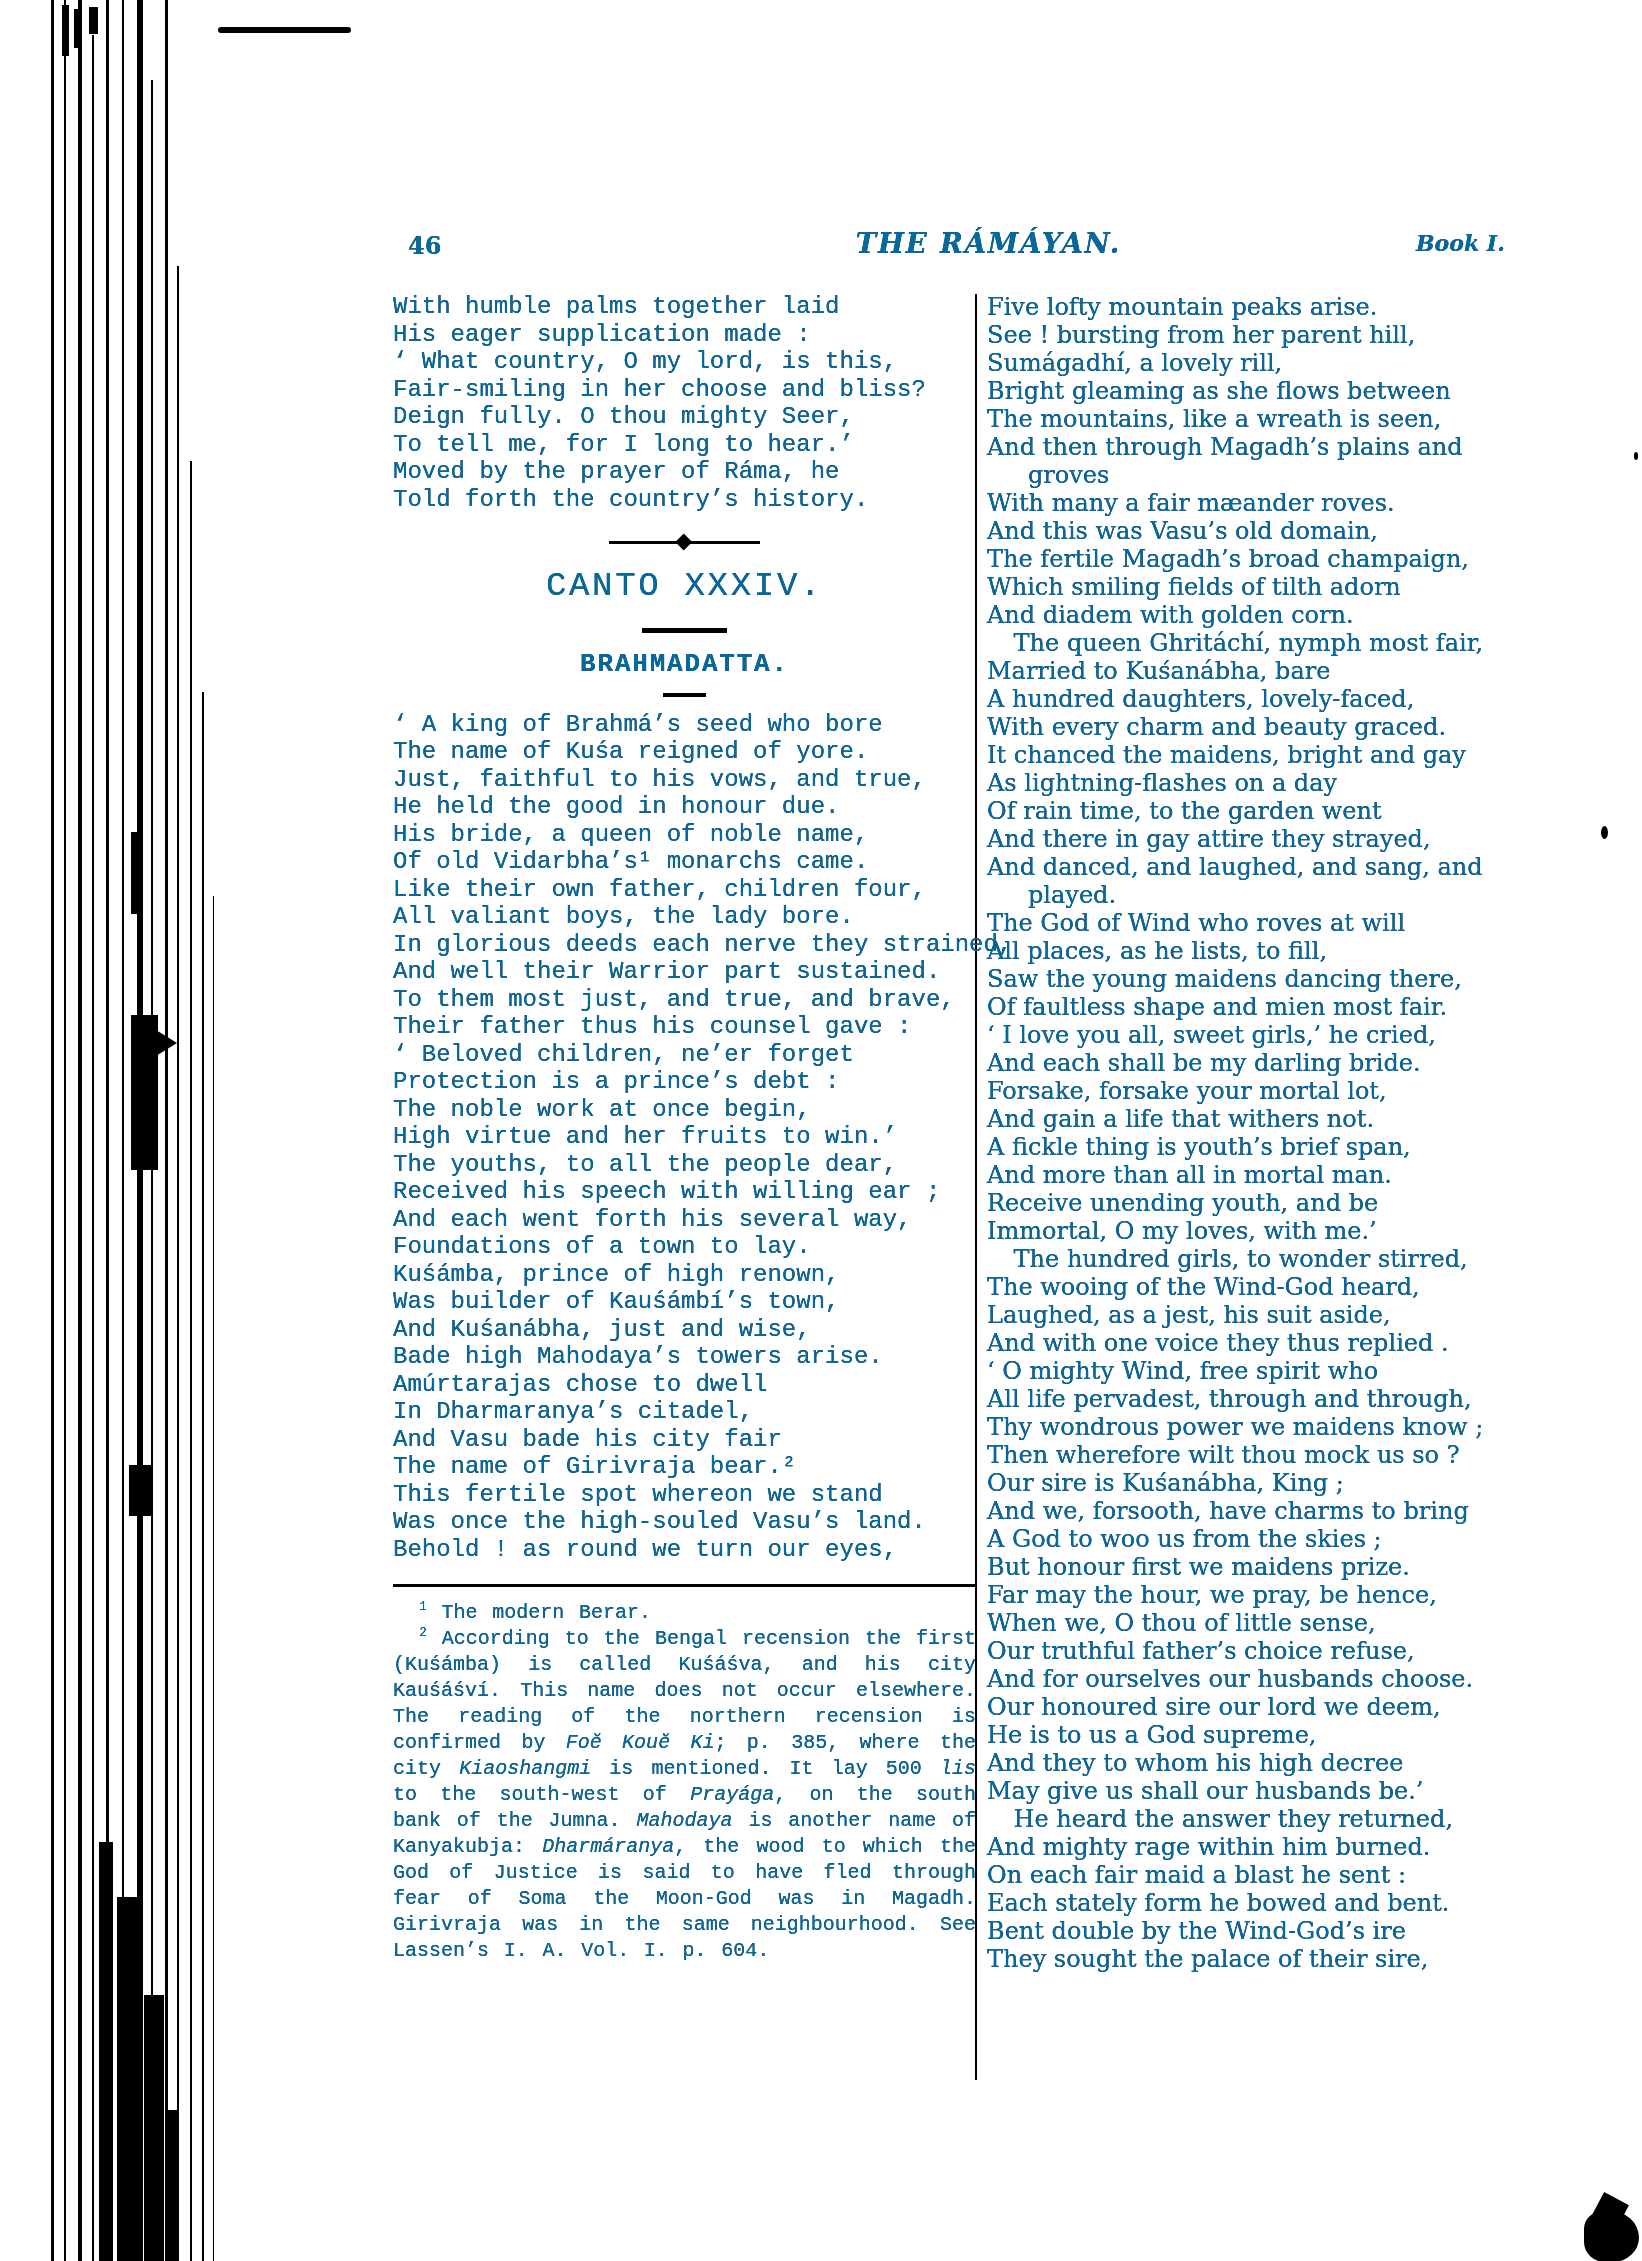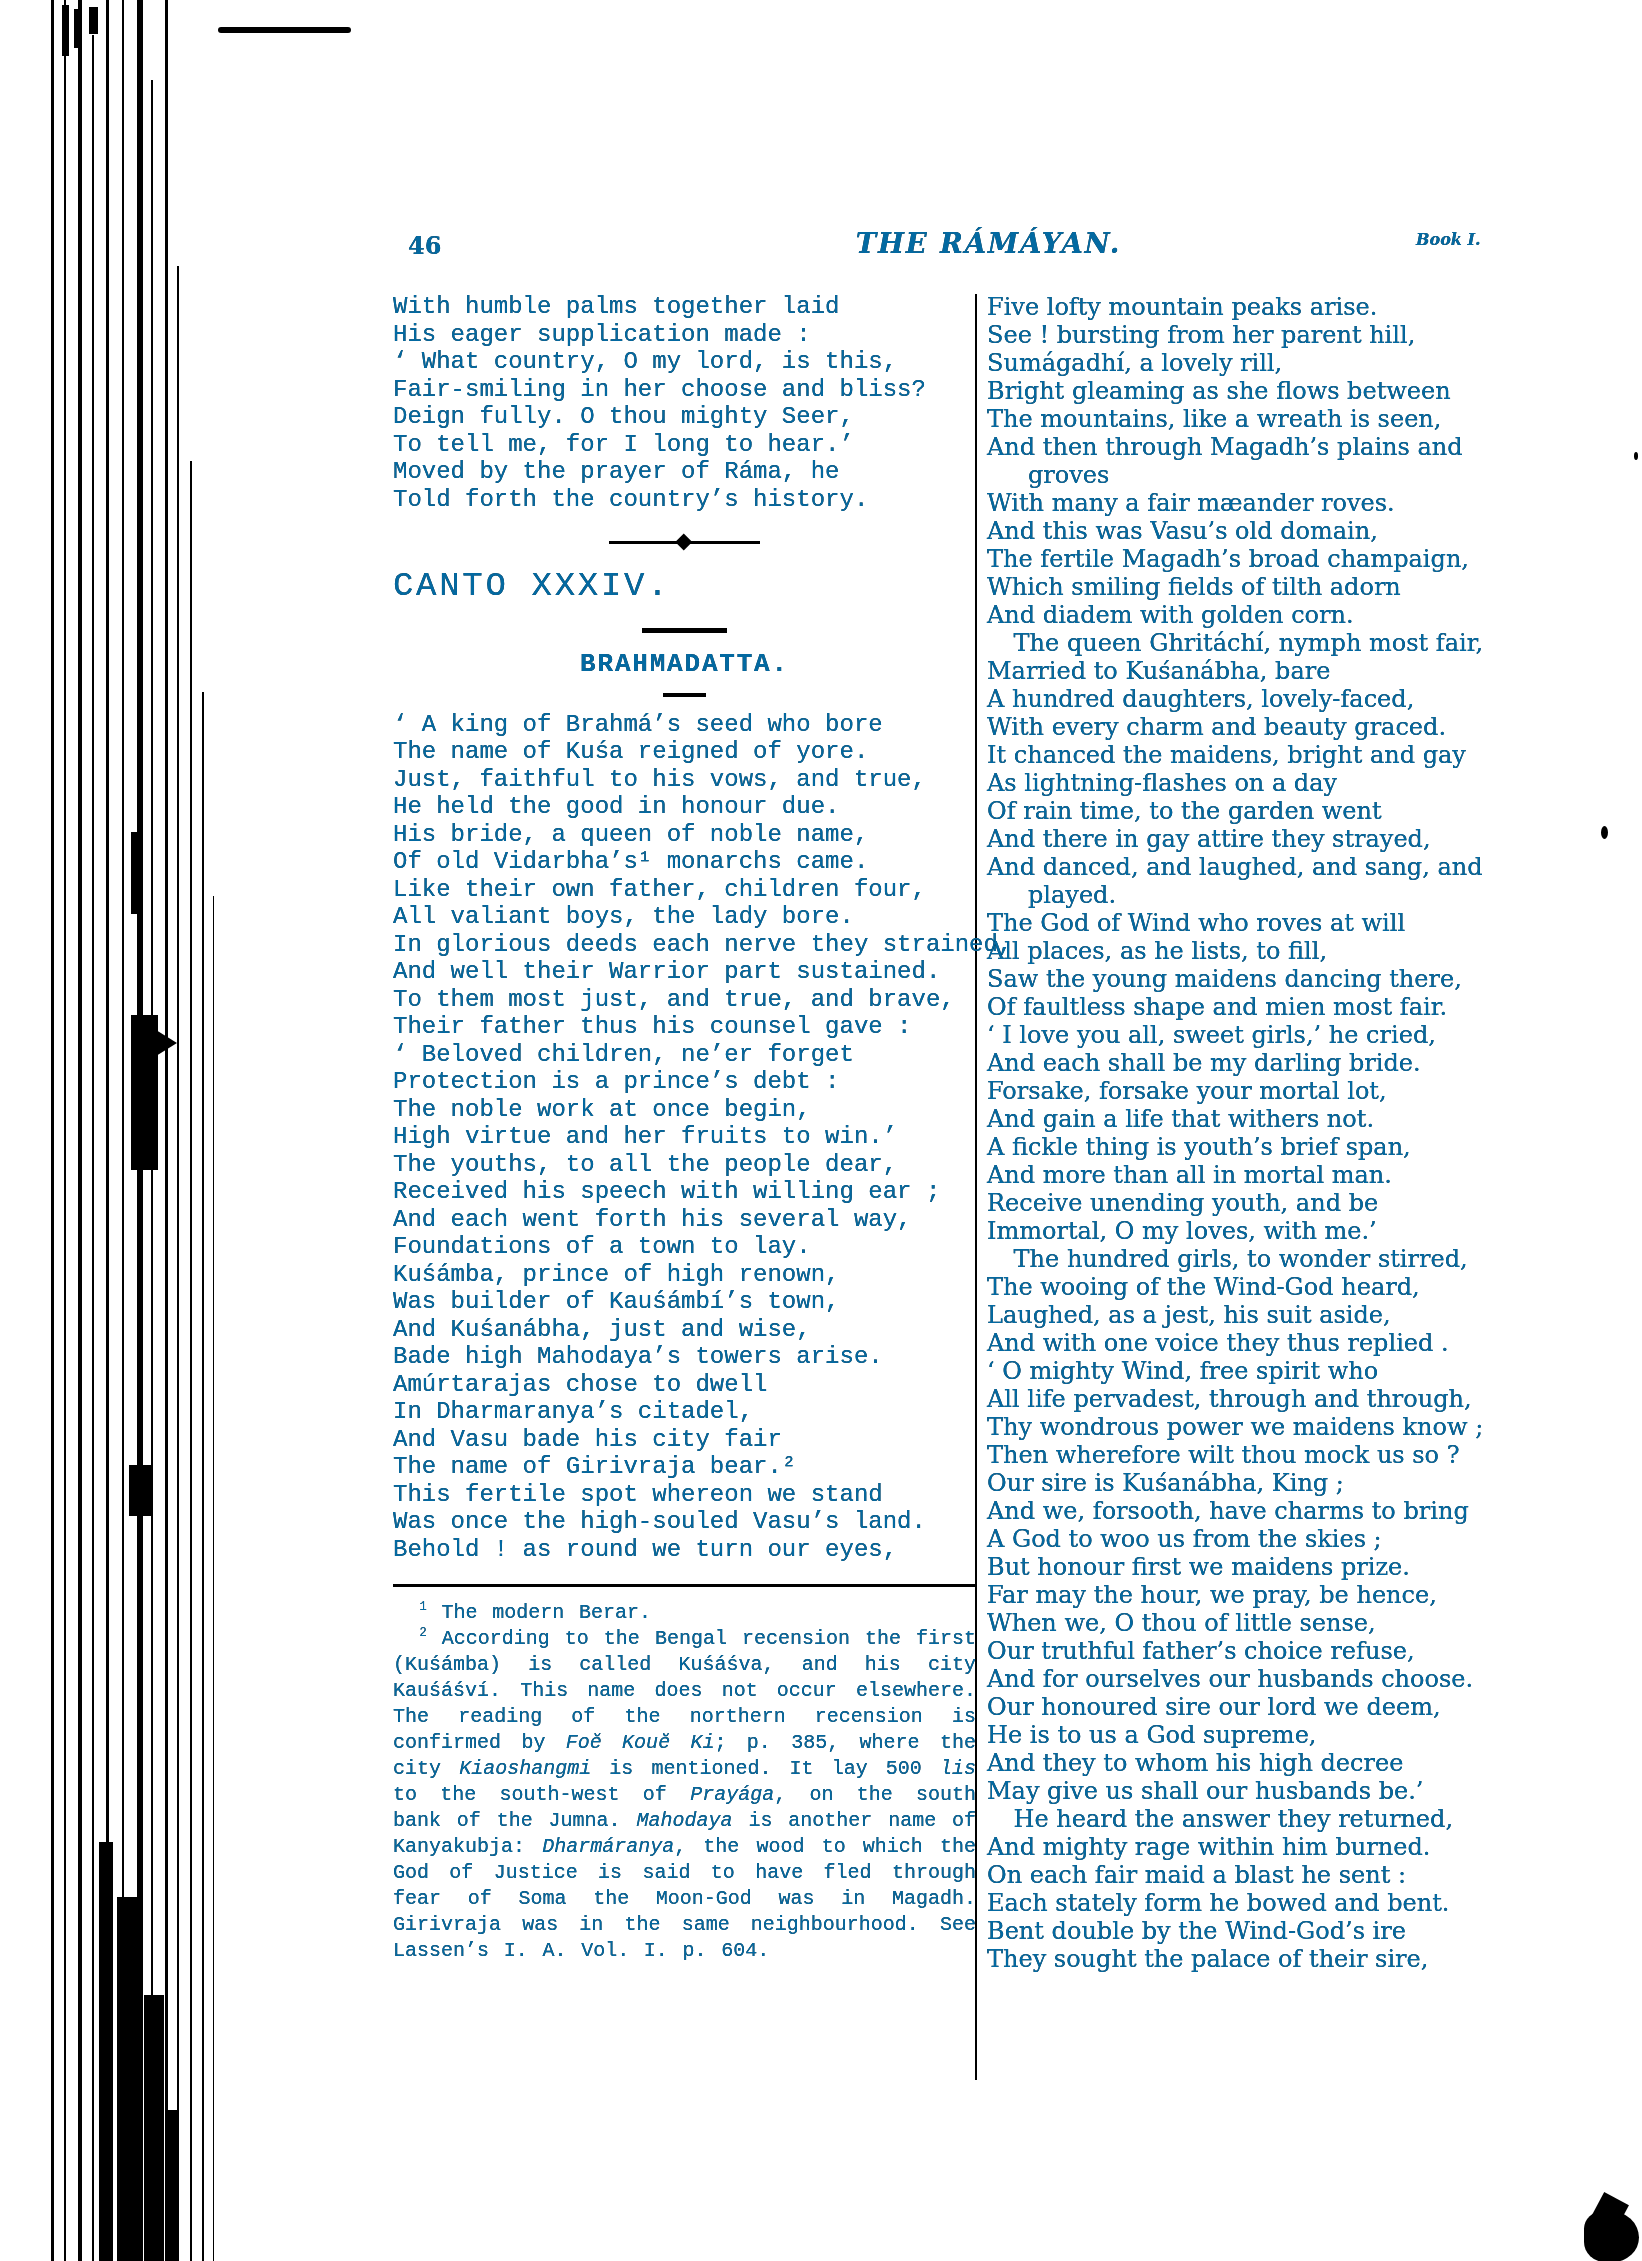--- a/index.html
+++ b/index.html
@@ -7,40 +7,40 @@
     position:relative; width:1642px; height:2262px; background:#ffffff;
     font-family:"DejaVu Serif","Liberation Serif",serif; color:#0369a1;
     overflow:hidden;
   }
   .txt { text-shadow:0 0 0.6px rgba(0,0,0,.85); }
 
   
   .pagenum { position:absolute; left:408px; top:231px; font-size:24px; font-weight:bold; }
   .runhead { position:absolute; left:390px; top:227px; width:1197px; text-align:center;
              font-size:27.5px; font-style:italic; font-weight:bold; letter-spacing:1.8px; }
-  .booklbl { position:absolute; left:1416px; top:230px; font-size:16px; font-style:italic; font-weight:bold; }
+  .booklbl { position:absolute; left:1416px; top:230px; font-size:22px; font-style:italic; font-weight:bold; }
 
   
   .col { position:absolute; top:293px; font-size:24px; }
   .col-left  { left:393px;  width:583px;font-family:Liberation Mono, monospace; }
   .col-right { left:987px; width:603px; }
   .col-left  .pline { line-height:27.5px; }
   .col-right .pline { line-height:28px; }
   .pline { white-space:nowrap; }
   .pline.cont { padding-left:41px; }
   .pline.para { padding-left:26.6px; }
 
   .divider { position:absolute; left:975px; top:294px; width:1.8px; height:1786px; background:#000; }
 
   
   .orn-diamond { position:relative; width:151px; height:12.4px; margin:23px auto 0 auto; }
   .orn-diamond .bar { position:absolute; top:5.3px; left:0; width:100%; height:2.7px; background:#000; }
   .orn-diamond .dia { position:absolute; top:0; left:50%; width:11.5px; height:11.5px; margin-left:-6.2px;
                       background:#000; transform:rotate(45deg); }
-  .canto { margin:19.5px 0 0 0; text-align:left; font-size:34px; font-weight:normal;
+  .canto { margin:19.5px 0 0 0; text-align:center; font-size:34px; font-weight:normal;
            letter-spacing:2.7px; line-height:37px; }
   .rule-mid  { width:85px; height:5.3px; background:#000; margin:23px auto 0 auto; }
   .subhead { margin:16px 0 0 0; text-align:center; font-size:26px; letter-spacing:1.8px; line-height:30px; }
   .rule-sm   { width:43px; height:3.5px; background:#000; margin:14px auto 0 auto; }
   .poem { margin-top:14px; }
 
   .fn-rule { width:100%; height:2.7px; background:#000; margin-top:21px; }
   .footnotes { margin-top:13.3px; font-size:20px; line-height:26px; text-align:justify; word-spacing:2.7px; }
   .fn { margin:0; text-indent:26.6px; }
   .fn sup { font-size:60%; line-height:0; }

